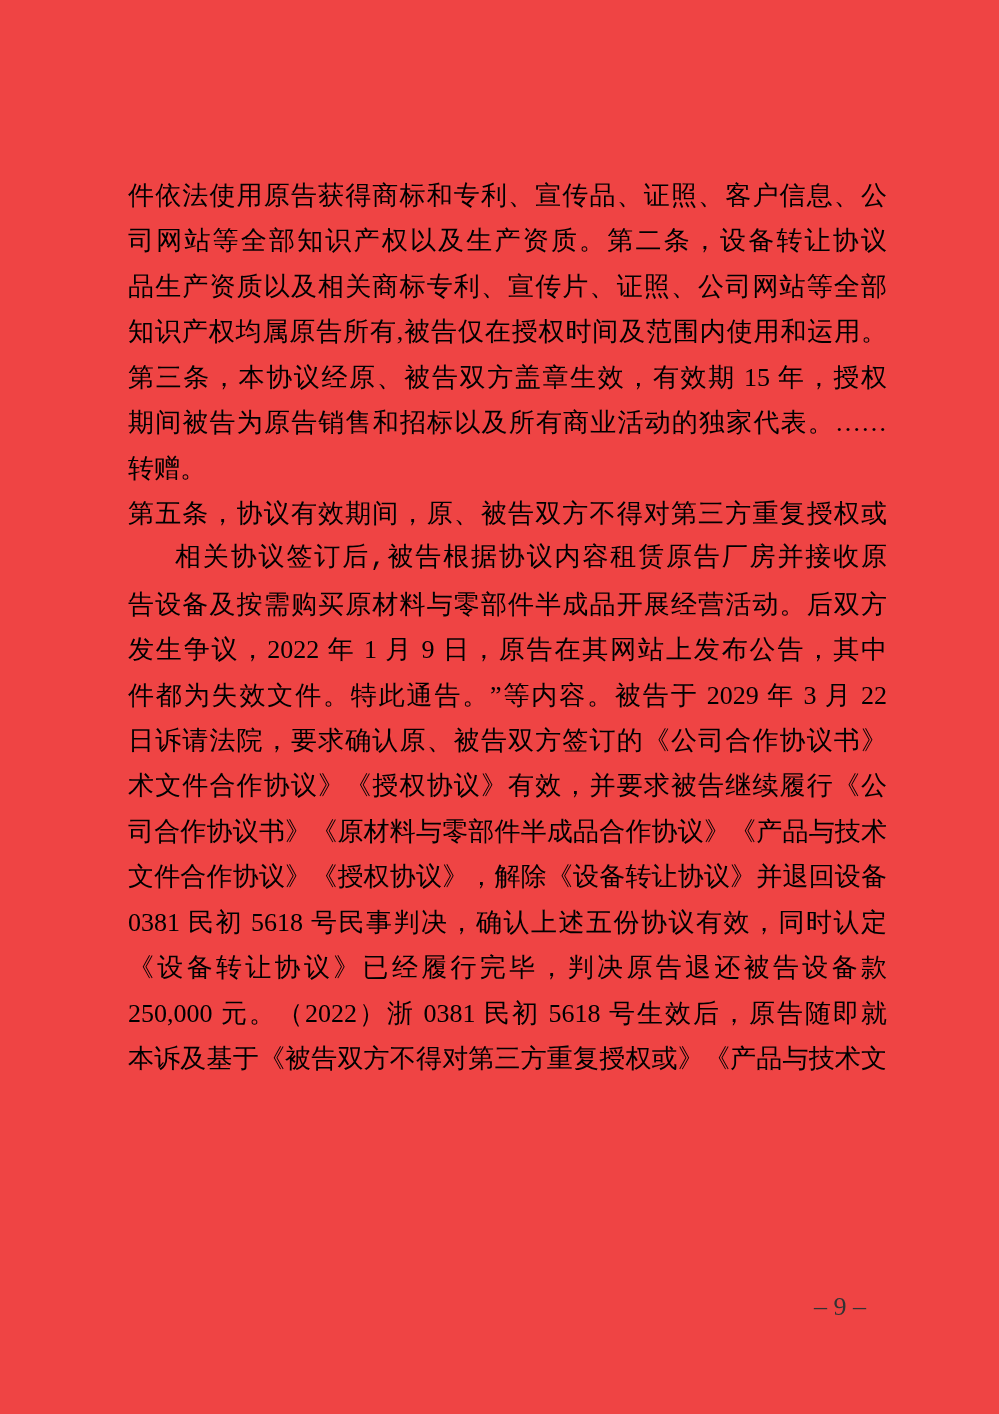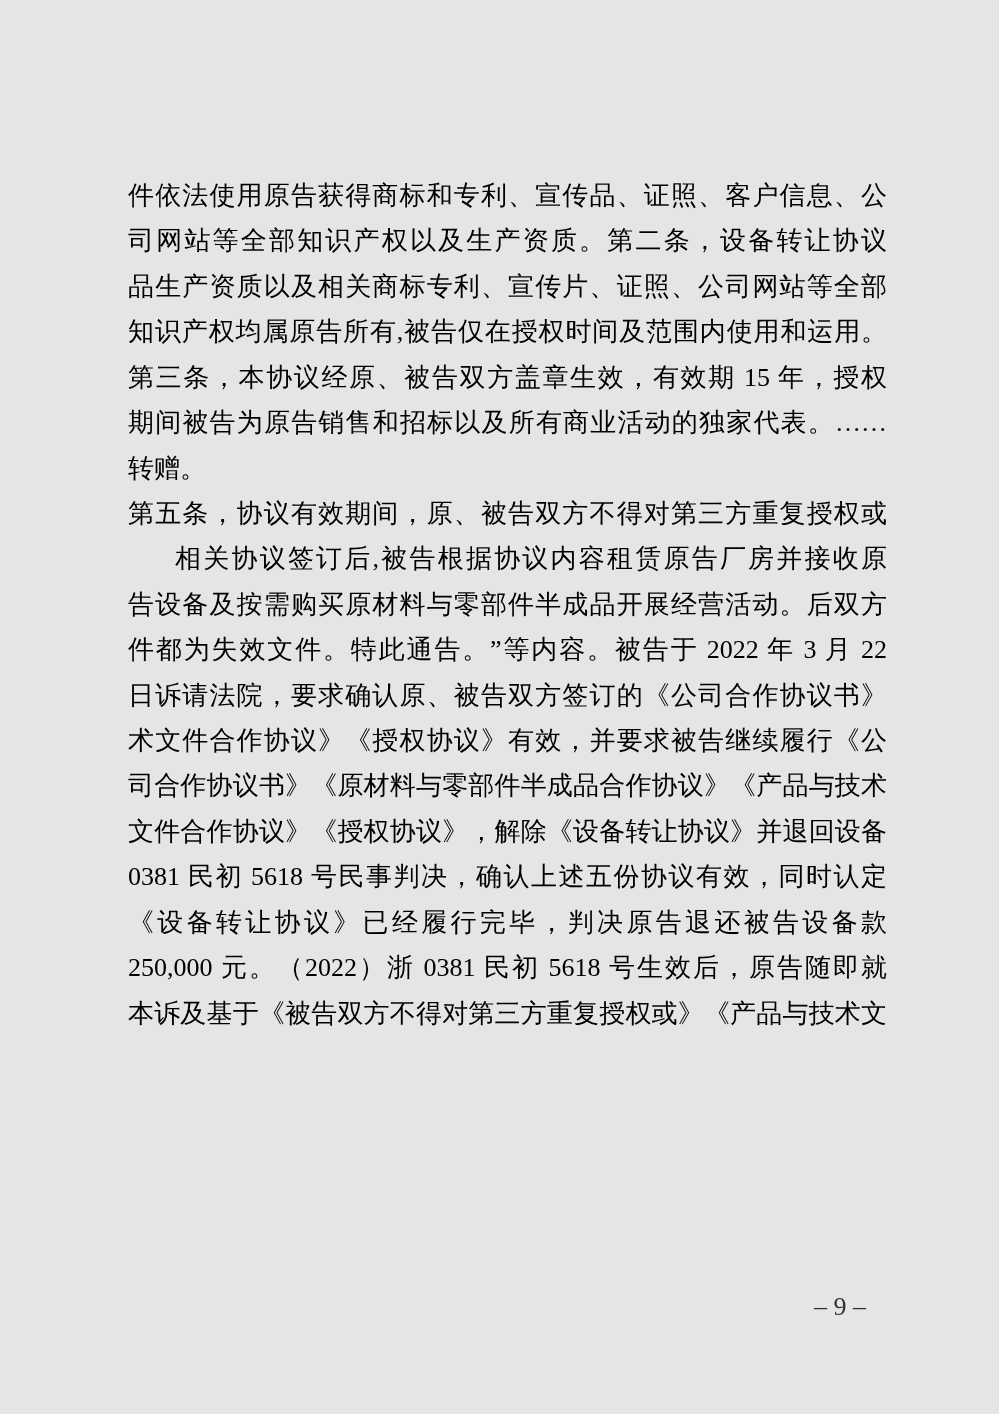--- a/index.html
+++ b/index.html
@@ -4,21 +4,21 @@
 <style>
   html, body {
     margin: 0;
     padding: 0;
     background: #ffffff;
   }
   .page {
     position: relative;
     width: 999px;
     height: 1414px;
-    background: #e5e5e5;
+    background: #ef4444;
     overflow: hidden;
     font-family: "Liberation Serif", "DejaVu Serif", serif;
     color: #000000;
   }
   .body-text {
     position: absolute;
     left: 128px;
     top: 173px;
     width: 759px;
     font-size: 26px;
@@ -29,20 +29,21 @@
     text-align: justify;
     text-align-last: justify;
     height: 45.43px;
     overflow: visible;
   }
   .line.line-left {
     text-align-last: left;
   }
   .line.indent {
     text-indent: 47px;
+    font-family: Liberation Mono, monospace;
   }
   .page-number {
     position: absolute;
     left: 800px;
     top: 1291px;
     width: 80px;
     text-align: center;
     font-size: 26px;
     color: #333333;
     line-height: 32px;
@@ -56,21 +57,22 @@
     <div class="line">件依法使用原告获得商标和专利、宣传品、证照、客户信息、公</div>
     <div class="line">司网站等全部知识产权以及生产资质。第二条，设备转让协议</div>
     <div class="line">品生产资质以及相关商标专利、宣传片、证照、公司网站等全部</div>
     <div class="line">知识产权均属原告所有,被告仅在授权时间及范围内使用和运用。</div>
     <div class="line">第三条，本协议经原、被告双方盖章生效，有效期 15 年，授权</div>
     <div class="line">期间被告为原告销售和招标以及所有商业活动的独家代表。……</div>
     <div class="line line-left">转赠。</div>
     <div class="line">第五条，协议有效期间，原、被告双方不得对第三方重复授权或</div>
     <div class="line indent">相关协议签订后,被告根据协议内容租赁原告厂房并接收原</div>
     <div class="line">告设备及按需购买原材料与零部件半成品开展经营活动。后双方</div>
-    <div class="line">件都为失效文件。特此通告。”等内容。被告于 2022 年 3 月 22</div>
+    <div class="line">发生争议，2022 年 1 月 9 日，原告在其网站上发布公告，其中</div>
+    <div class="line">件都为失效文件。特此通告。”等内容。被告于 2029 年 3 月 22</div>
     <div class="line">日诉请法院，要求确认原、被告双方签订的《公司合作协议书》</div>
     <div class="line">术文件合作协议》《授权协议》有效，并要求被告继续履行《公</div>
     <div class="line">司合作协议书》《原材料与零部件半成品合作协议》《产品与技术</div>
     <div class="line">文件合作协议》《授权协议》，解除《设备转让协议》并退回设备</div>
     <div class="line">0381 民初 5618 号民事判决，确认上述五份协议有效，同时认定</div>
     <div class="line">《设备转让协议》已经履行完毕，判决原告退还被告设备款</div>
     <div class="line">250,000 元。（2022）浙 0381 民初 5618 号生效后，原告随即就</div>
     <div class="line">本诉及基于《被告双方不得对第三方重复授权或》《产品与技术文</div>
   </div>
   <div class="page-number">– 9 –</div>

